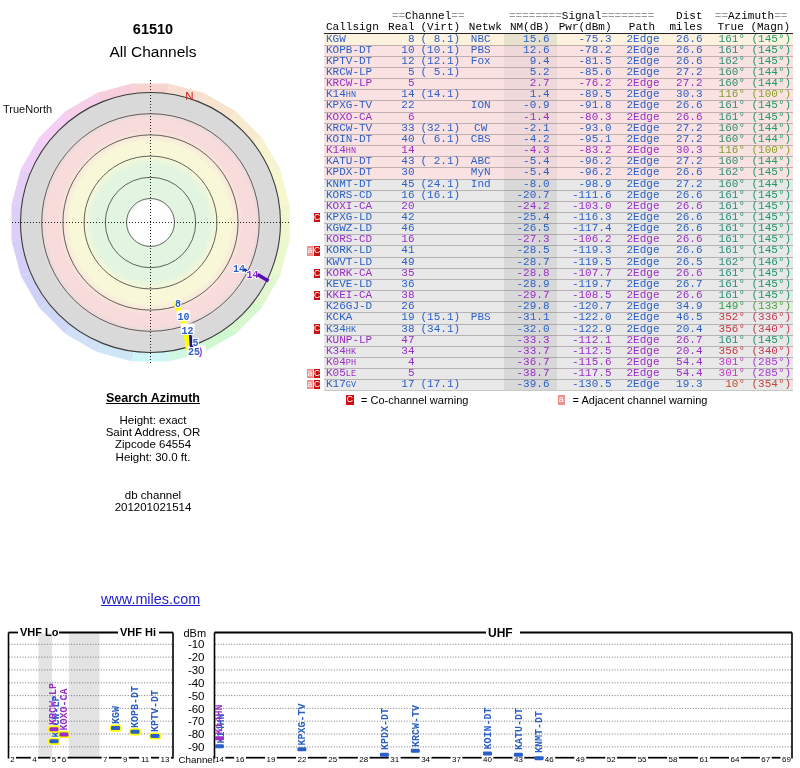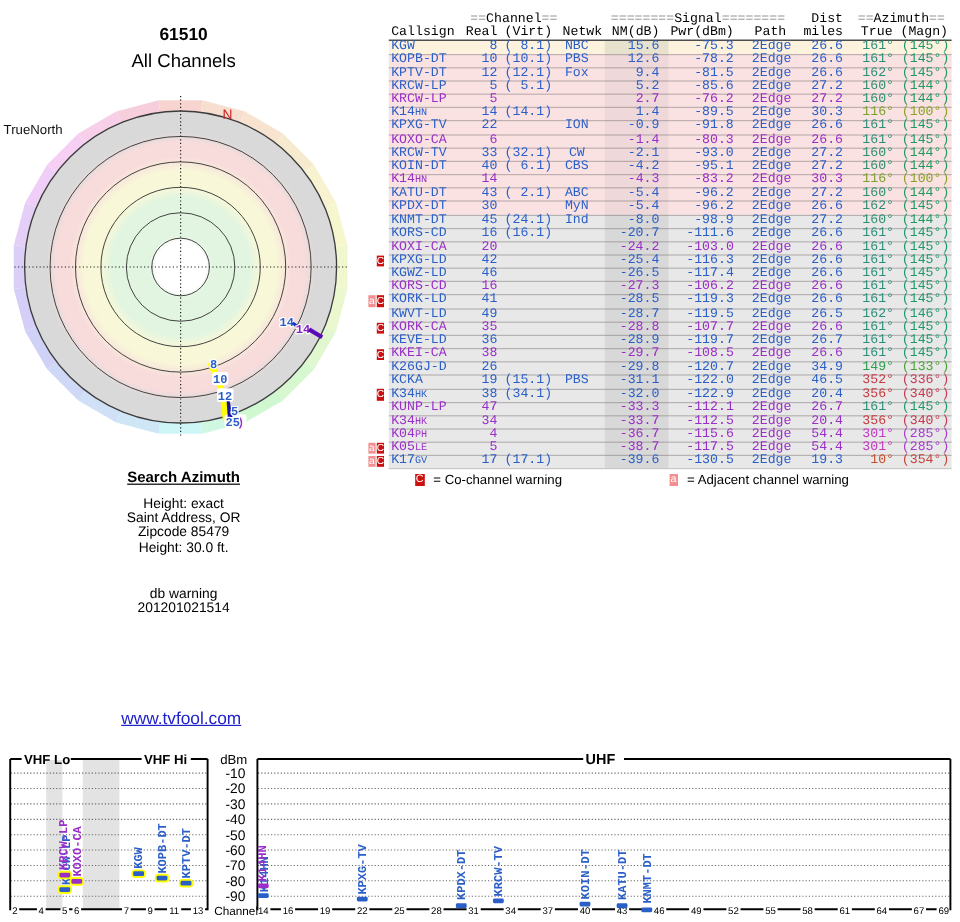--- a/index.html
+++ b/index.html
@@ -84,25 +84,25 @@
 <div class="a" style="left:346px;top:395px;width:7.5px;height:9.5px;background:#cc0f0f;color:#fff;font-size:9px;line-height:9.5px;text-align:center;">C</div>
 <div class="a" style="left:358px;top:394px;font-size:11px;color:#000;">&nbsp;= Co-channel warning</div>
 <div class="a" style="left:557.5px;top:395px;width:7.5px;height:9.5px;background:#f28f8f;color:#fff;font-size:9px;line-height:9.5px;text-align:center;">a</div>
 <div class="a" style="left:569.5px;top:394px;font-size:11px;color:#000;">&nbsp;= Adjacent channel warning</div>
 <div class="a" style="left:3px;top:21px;width:300px;text-align:center;font-size:14.5px;font-weight:bold;">61510</div>
 <div class="a" style="left:3px;top:43px;width:300px;text-align:center;font-size:15.5px;font-weight:normal;">All Channels</div>
 <div class="a" style="left:3px;top:79px;width:300px;text-align:left;font-size:11px;color:#111;margin-top:24px;">TrueNorth</div>
 <div class="a" style="left:3px;top:391px;width:300px;text-align:center;font-size:12.5px;font-weight:bold;text-decoration:underline;">Search Azimuth</div>
 <div class="a" style="left:3px;top:413.7px;width:300px;text-align:center;font-size:11.5px;">Height: exact</div>
 <div class="a" style="left:3px;top:426.0px;width:300px;text-align:center;font-size:11.5px;">Saint Address, OR</div>
-<div class="a" style="left:3px;top:438.3px;width:300px;text-align:center;font-size:11.5px;">Zipcode 85479</div>
+<div class="a" style="left:3px;top:438.3px;width:300px;text-align:center;font-size:11.5px;">Zipcode 64554</div>
 <div class="a" style="left:3px;top:450.6px;width:300px;text-align:center;font-size:11.5px;">Height: 30.0 ft.</div>
-<div class="a" style="left:3px;top:488.5px;width:300px;text-align:center;font-size:11.5px;">db warning</div>
+<div class="a" style="left:3px;top:488.5px;width:300px;text-align:center;font-size:11.5px;">db channel</div>
 <div class="a" style="left:3px;top:500.7px;width:300px;text-align:center;font-size:11.5px;">201201021514</div>
-<div class="a" style="left:101px;top:590.5px;font-size:14.4px;color:#2020cc;text-decoration:underline;">www.tvfool.com</div>
+<div class="a" style="left:101px;top:590.5px;font-size:14.4px;color:#2020cc;text-decoration:underline;">www.miles.com</div>
 <svg class="a" style="left:0;top:0;" width="300" height="375" viewBox="0 0 300 375">
     <polygon points="150.5,222.5 132.2,83.5 168.8,83.5" fill="hsl(8,72%,89%)"></polygon>
     <polygon points="150.5,222.5 168.8,83.5 204.2,93.0" fill="hsl(22,72%,89%)"></polygon>
     <polygon points="150.5,222.5 204.2,93.0 235.8,111.3" fill="hsl(30,72%,89%)"></polygon>
     <polygon points="150.5,222.5 235.8,111.3 261.7,137.2" fill="hsl(42,72%,89%)"></polygon>
     <polygon points="150.5,222.5 261.7,137.2 280.0,168.8" fill="hsl(52,72%,89%)"></polygon>
     <polygon points="150.5,222.5 280.0,168.8 289.5,204.2" fill="hsl(60,72%,89%)"></polygon>
     <polygon points="150.5,222.5 289.5,204.2 289.5,240.8" fill="hsl(70,72%,89%)"></polygon>
     <polygon points="150.5,222.5 289.5,240.8 280.0,276.2" fill="hsl(80,72%,89%)"></polygon>
     <polygon points="150.5,222.5 280.0,276.2 261.7,307.8" fill="hsl(95,72%,89%)"></polygon>

